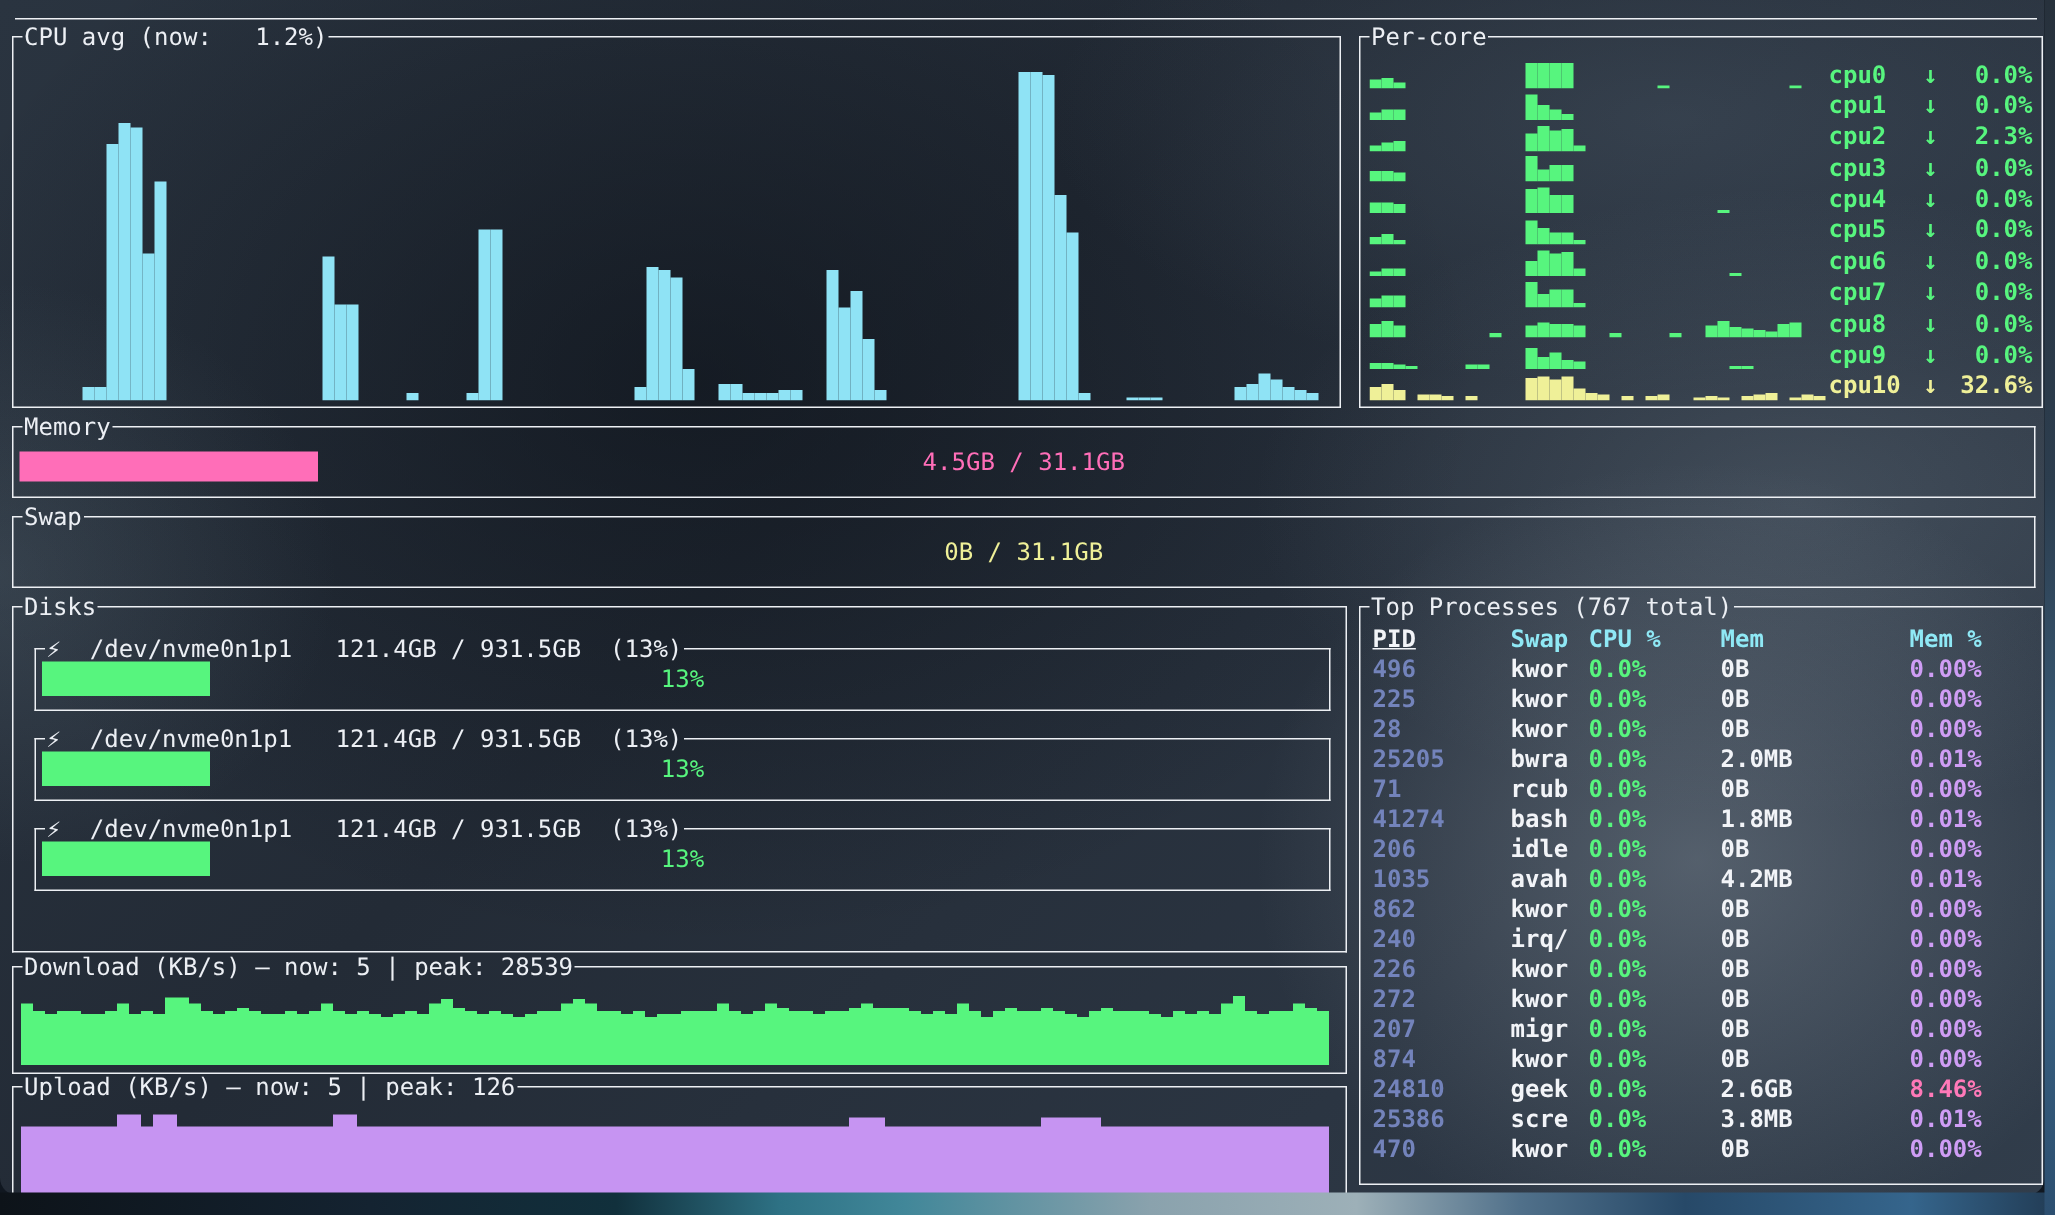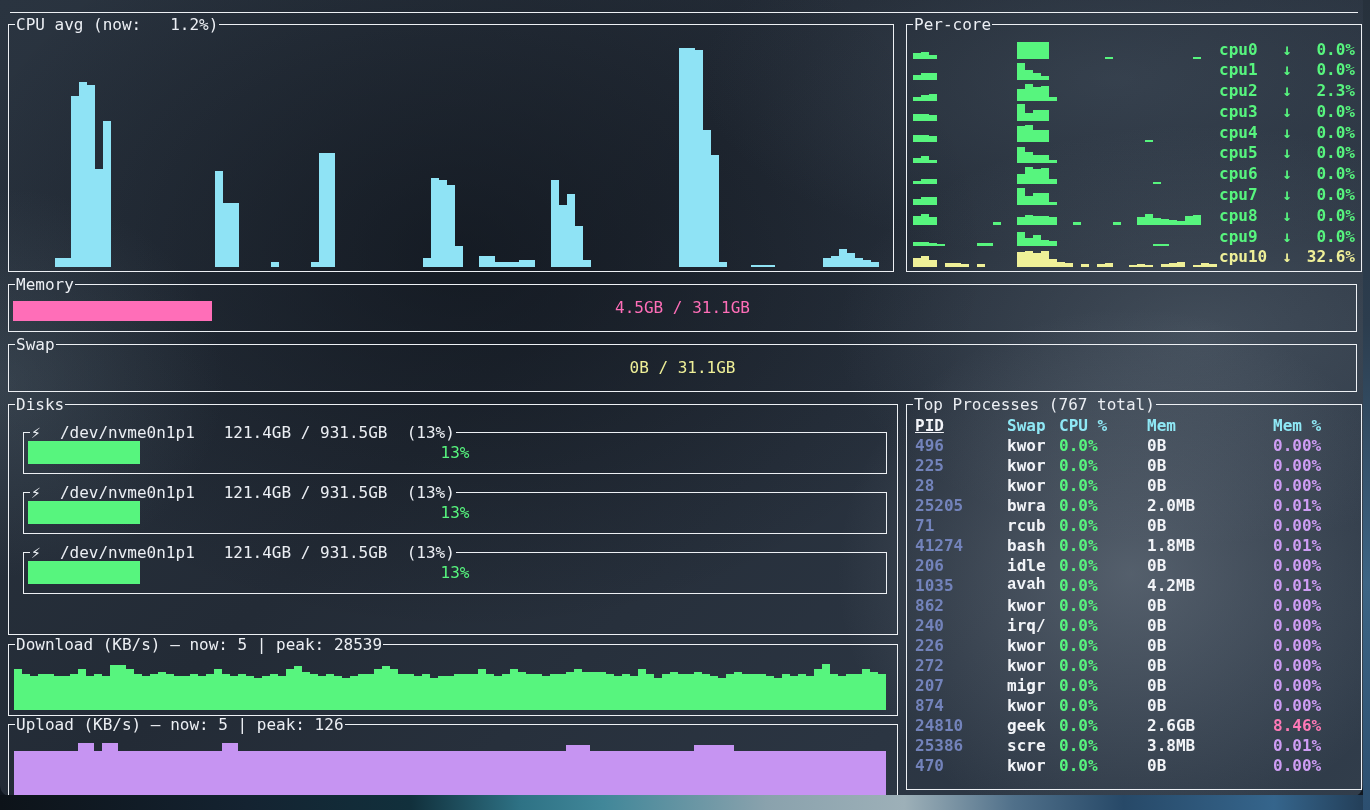--- a/index.html
+++ b/index.html
@@ -773,21 +773,21 @@
     </div>
     <div id="pt-head" class="pt-head"><span style="color: rgb(242, 244, 248); text-decoration: underline;">PID</span><span style="color: rgb(143, 232, 245);">Swap</span><span style="color: rgb(143, 232, 245);">CPU %</span><span style="color: rgb(143, 232, 245);">Mem</span><span style="color: rgb(143, 232, 245);">Mem %</span></div>
     <div id="pt-rows" class="pt-rows">
         <div class="pt-row"><span style="color: rgb(115, 131, 187);">496</span><span style="color: rgb(242, 244, 248);">kwor</span><span style="color: rgb(87, 245, 126);">0.0%</span><span style="color: rgb(242, 244, 248);">0B</span><span style="color: rgb(207, 157, 245);">0.00%</span></div>
         <div class="pt-row"><span style="color: rgb(115, 131, 187);">225</span><span style="color: rgb(242, 244, 248);">kwor</span><span style="color: rgb(87, 245, 126);">0.0%</span><span style="color: rgb(242, 244, 248);">0B</span><span style="color: rgb(207, 157, 245);">0.00%</span></div>
         <div class="pt-row"><span style="color: rgb(115, 131, 187);">28</span><span style="color: rgb(242, 244, 248);">kwor</span><span style="color: rgb(87, 245, 126);">0.0%</span><span style="color: rgb(242, 244, 248);">0B</span><span style="color: rgb(207, 157, 245);">0.00%</span></div>
         <div class="pt-row"><span style="color: rgb(115, 131, 187);">25205</span><span style="color: rgb(242, 244, 248);">bwra</span><span style="color: rgb(87, 245, 126);">0.0%</span><span style="color: rgb(242, 244, 248);">2.0MB</span><span style="color: rgb(207, 157, 245);">0.01%</span></div>
         <div class="pt-row"><span style="color: rgb(115, 131, 187);">71</span><span style="color: rgb(242, 244, 248);">rcub</span><span style="color: rgb(87, 245, 126);">0.0%</span><span style="color: rgb(242, 244, 248);">0B</span><span style="color: rgb(207, 157, 245);">0.00%</span></div>
         <div class="pt-row"><span style="color: rgb(115, 131, 187);">41274</span><span style="color: rgb(242, 244, 248);">bash</span><span style="color: rgb(87, 245, 126);">0.0%</span><span style="color: rgb(242, 244, 248);">1.8MB</span><span style="color: rgb(207, 157, 245);">0.01%</span></div>
         <div class="pt-row"><span style="color: rgb(115, 131, 187);">206</span><span style="color: rgb(242, 244, 248);">idle</span><span style="color: rgb(87, 245, 126);">0.0%</span><span style="color: rgb(242, 244, 248);">0B</span><span style="color: rgb(207, 157, 245);">0.00%</span></div>
-        <div class="pt-row"><span style="color: rgb(115, 131, 187);">1035</span><span style="color: rgb(242, 244, 248); font-family: Liberation Mono, monospace;">avah</span><span style="color: rgb(87, 245, 126);">0.0%</span><span style="color: rgb(242, 244, 248);">4.2MB</span><span style="color: rgb(207, 157, 245);">0.01%</span></div>
+        <div class="pt-row"><span style="color: rgb(115, 131, 187);">1035</span><span style="color: rgb(242, 244, 248);">avah</span><span style="color: rgb(87, 245, 126);">0.0%</span><span style="color: rgb(242, 244, 248);">4.2MB</span><span style="color: rgb(207, 157, 245);">0.01%</span></div>
         <div class="pt-row"><span style="color: rgb(115, 131, 187);">862</span><span style="color: rgb(242, 244, 248);">kwor</span><span style="color: rgb(87, 245, 126);">0.0%</span><span style="color: rgb(242, 244, 248);">0B</span><span style="color: rgb(207, 157, 245);">0.00%</span></div>
         <div class="pt-row"><span style="color: rgb(115, 131, 187);">240</span><span style="color: rgb(242, 244, 248);">irq/</span><span style="color: rgb(87, 245, 126);">0.0%</span><span style="color: rgb(242, 244, 248);">0B</span><span style="color: rgb(207, 157, 245);">0.00%</span></div>
         <div class="pt-row"><span style="color: rgb(115, 131, 187);">226</span><span style="color: rgb(242, 244, 248);">kwor</span><span style="color: rgb(87, 245, 126);">0.0%</span><span style="color: rgb(242, 244, 248);">0B</span><span style="color: rgb(207, 157, 245);">0.00%</span></div>
         <div class="pt-row"><span style="color: rgb(115, 131, 187);">272</span><span style="color: rgb(242, 244, 248);">kwor</span><span style="color: rgb(87, 245, 126);">0.0%</span><span style="color: rgb(242, 244, 248);">0B</span><span style="color: rgb(207, 157, 245);">0.00%</span></div>
         <div class="pt-row"><span style="color: rgb(115, 131, 187);">207</span><span style="color: rgb(242, 244, 248);">migr</span><span style="color: rgb(87, 245, 126);">0.0%</span><span style="color: rgb(242, 244, 248);">0B</span><span style="color: rgb(207, 157, 245);">0.00%</span></div>
         <div class="pt-row"><span style="color: rgb(115, 131, 187);">874</span><span style="color: rgb(242, 244, 248);">kwor</span><span style="color: rgb(87, 245, 126);">0.0%</span><span style="color: rgb(242, 244, 248);">0B</span><span style="color: rgb(207, 157, 245);">0.00%</span></div>
         <div class="pt-row"><span style="color: rgb(115, 131, 187);">24810</span><span style="color: rgb(242, 244, 248);">geek</span><span style="color: rgb(87, 245, 126);">0.0%</span><span style="color: rgb(242, 244, 248);">2.6GB</span><span style="color: rgb(255, 121, 184);">8.46%</span></div>
         <div class="pt-row"><span style="color: rgb(115, 131, 187);">25386</span><span style="color: rgb(242, 244, 248);">scre</span><span style="color: rgb(87, 245, 126);">0.0%</span><span style="color: rgb(242, 244, 248);">3.8MB</span><span style="color: rgb(207, 157, 245);">0.01%</span></div>
         <div class="pt-row"><span style="color: rgb(115, 131, 187);">470</span><span style="color: rgb(242, 244, 248);">kwor</span><span style="color: rgb(87, 245, 126);">0.0%</span><span style="color: rgb(242, 244, 248);">0B</span><span style="color: rgb(207, 157, 245);">0.00%</span></div>
       </div>

